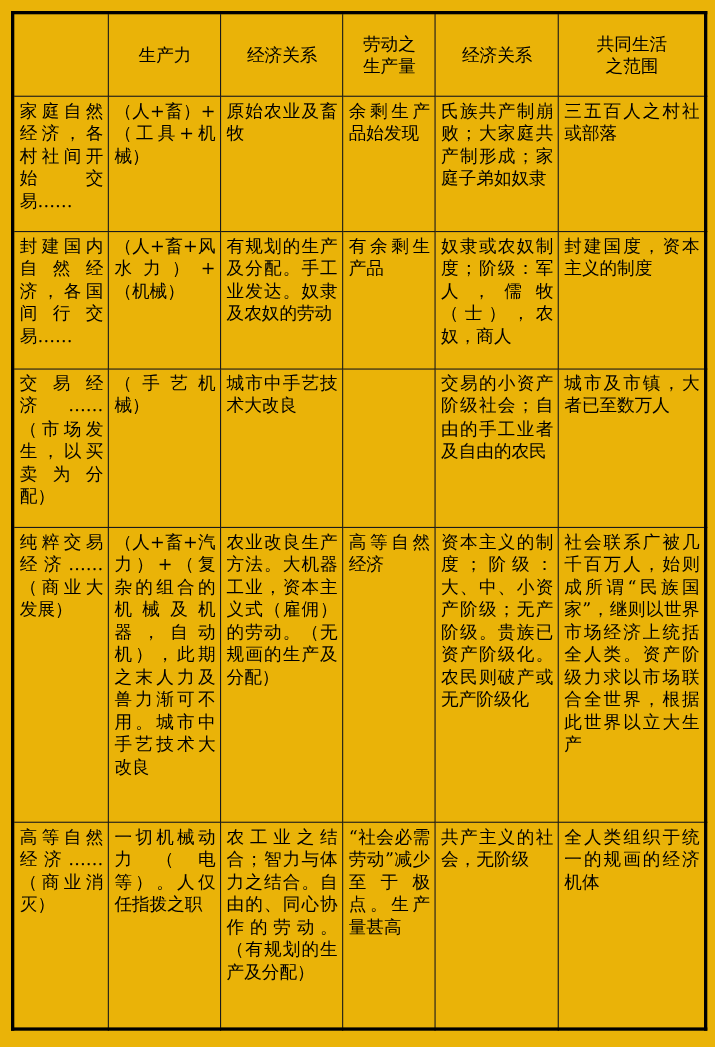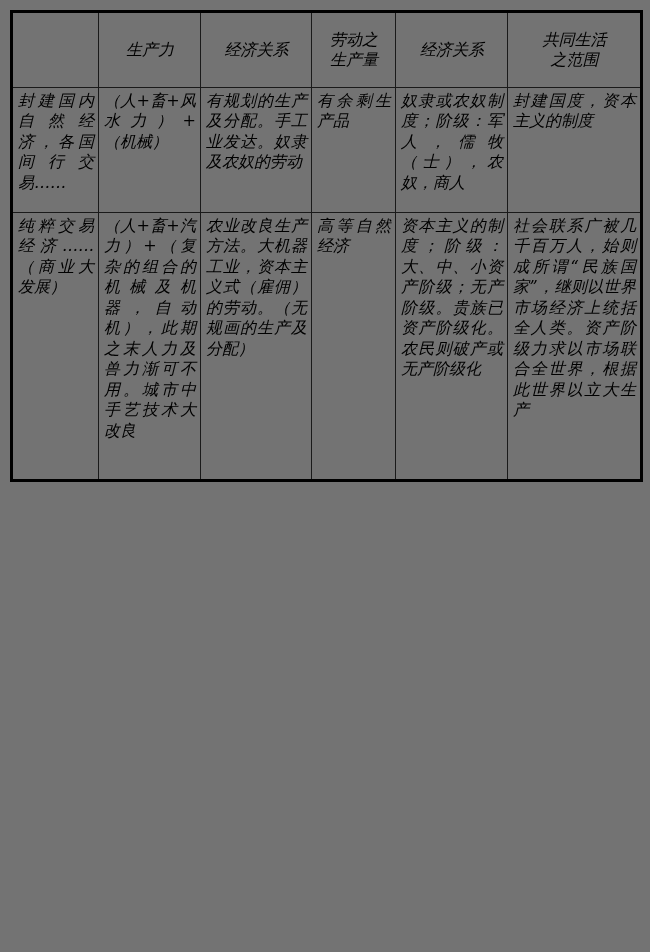--- a/index.html
+++ b/index.html
@@ -11,22 +11,21 @@
     width: 650px;
     height: 952px;
     font-family: "DejaVu Serif", "Liberation Serif", serif;
     color: #000000;
     overflow: hidden;
   }
   .page {
     position: relative;
     width: 650px;
     height: 952px;
-    background: #737373;
-    font-style: italic;
+    background: #eab308;
   }
   table.econ {
     position: absolute;
     left: 10px;
     top: 10px;
     width: 630px;
     border-collapse: collapse;
     table-layout: fixed;
     border: 3px solid #000000;
   }
@@ -84,35 +83,59 @@
         <th></th>
         <th>生产力</th>
         <th>经济关系</th>
         <th>劳动之
 生产量</th>
         <th>经济关系</th>
         <th>共同生活
 之范围</th>
       </tr>
 
+      <tr class="r1">
+        <td>家庭自然经济，各村社间开始交易……</td>
+        <td>（人+畜）+（工具+机械）</td>
+        <td>原始农业及畜牧</td>
+        <td>余剩生产品始发现</td>
+        <td>氏族共产制崩败；大家庭共产制形成；家庭子弟如奴隶</td>
+        <td>三五百人之村社或部落</td>
+      </tr>
 
       <tr class="r2">
         <td>封建国内自然经济，各国间行交易……</td>
         <td>（人+畜+风水力）+（机械）</td>
         <td>有规划的生产及分配。手工业发达。奴隶及农奴的劳动</td>
         <td>有余剩生产品</td>
         <td>奴隶或农奴制度；阶级：军人，儒牧（士），农奴，商人</td>
         <td>封建国度，资本主义的制度</td>
       </tr>
 
+      <tr class="r3">
+        <td>交易经济……（市场发生，以买卖为分配）</td>
+        <td>（手艺机械）</td>
+        <td>城市中手艺技术大改良</td>
+        <td></td>
+        <td>交易的小资产阶级社会；自由的手工业者及自由的农民</td>
+        <td>城市及市镇，大者已至数万人</td>
+      </tr>
 
       <tr class="r4">
         <td>纯粹交易经济……（商业大发展）</td>
         <td>（人+畜+汽力）+（复杂的组合的机械及机器，自动机），此期之末人力及兽力渐可不用。城市中手艺技术大改良</td>
         <td>农业改良生产方法。大机器工业，资本主义式（雇佣）的劳动。（无规画的生产及分配）</td>
         <td>高等自然经济</td>
         <td>资本主义的制度；阶级：大、中、小资产阶级；无产阶级。贵族已资产阶级化。农民则破产或无产阶级化</td>
         <td>社会联系广被几千百万人，始则成所谓“民族国家”，继则以世界市场经济上统括全人类。资产阶级力求以市场联合全世界，根据此世界以立大生产</td>
       </tr>
 
+      <tr class="r5">
+        <td>高等自然经济……（商业消灭）</td>
+        <td>一切机械动力（电等）。人仅任指拨之职</td>
+        <td>农工业之结合；智力与体力之结合。自由的、同心协作的劳动。（有规划的生产及分配）</td>
+        <td>“社会必需劳动”减少至于极点。生产量甚高</td>
+        <td>共产主义的社会，无阶级</td>
+        <td>全人类组织于统一的规画的经济机体</td>
+      </tr>
     </tbody>
   </table>
 </div>
 
 </body></html>

